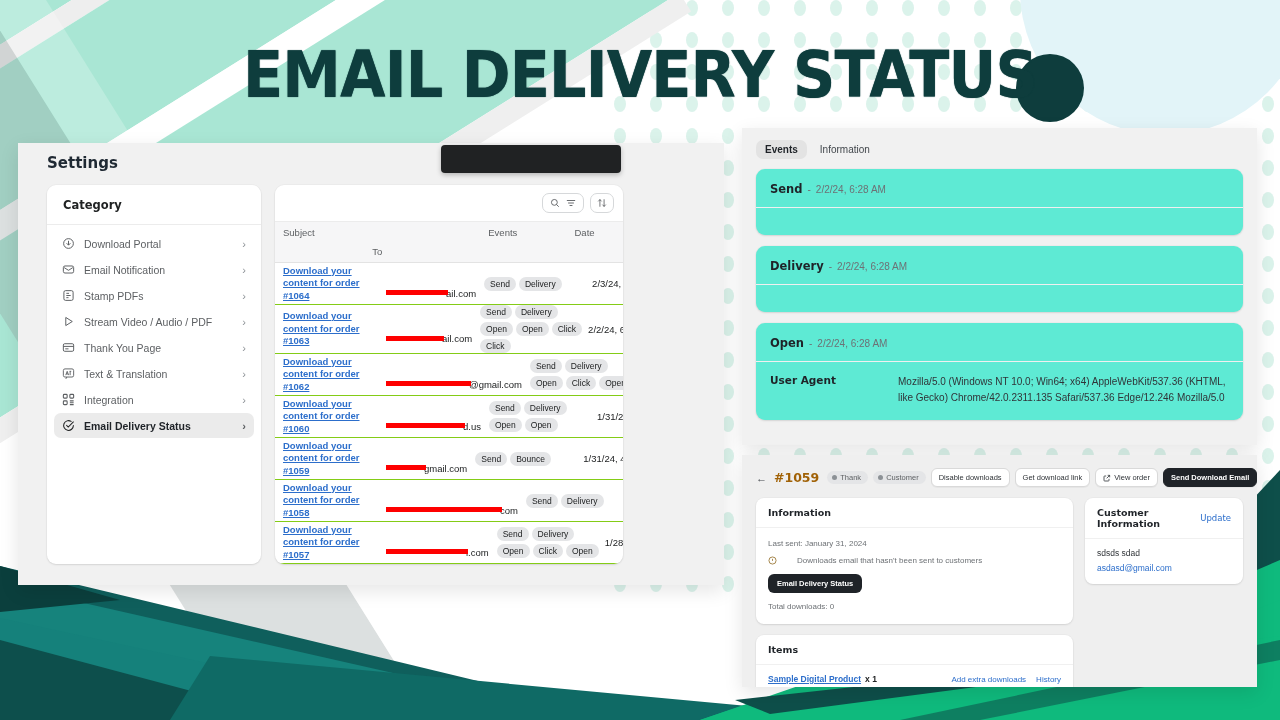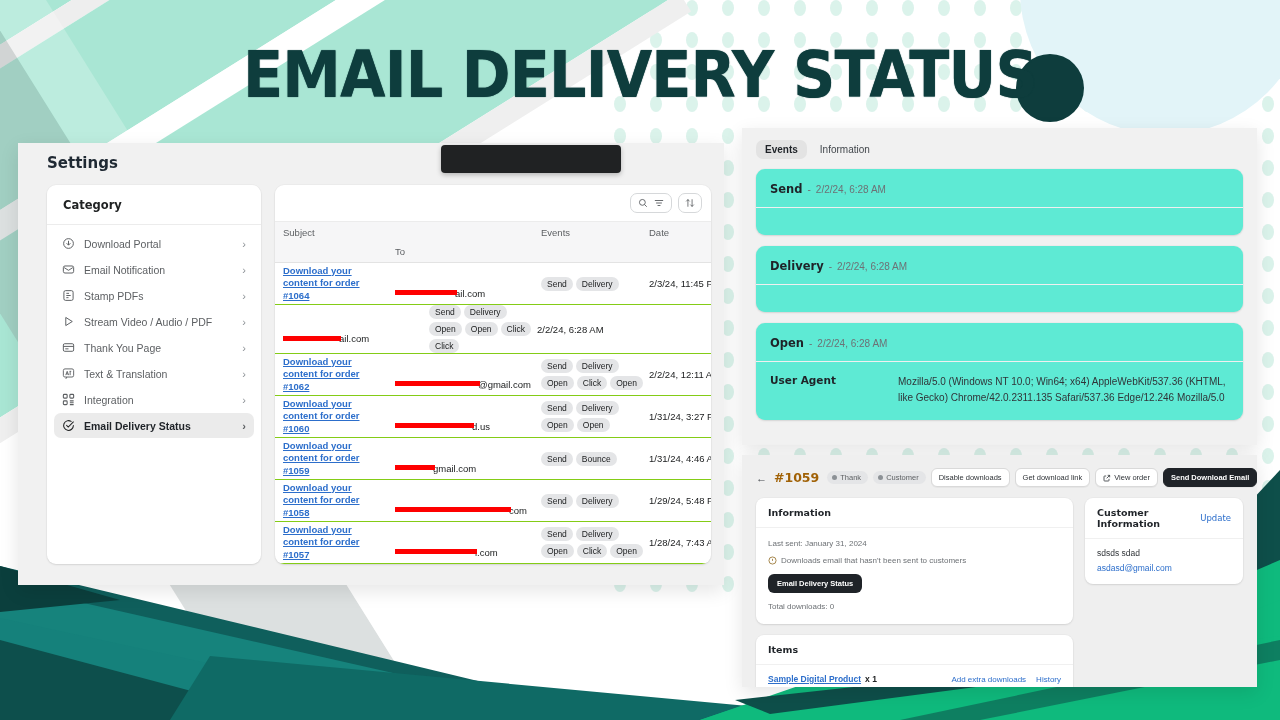--- a/index.html
+++ b/index.html
@@ -61,21 +61,21 @@
     font-size:10.5px; color:#5c5f62; cursor:pointer;
   }
   .cat-item.active{ background:#ebebeb; color:#1f2328; font-weight:bold; }
   .cat-item .ic{ width:13px; height:13px; flex:0 0 13px; display:flex; align-items:center; justify-content:center; }
   .cat-item .lbl{ flex:1; white-space:nowrap; }
   .cat-item .chev{ font-size:11px; color:#8c9196; }
   .cat-item.active .chev{ color:#5c5f62; }
 
   
   .tbl-card{
-    width:436px; background:#ffffff; border-radius:9px;
+    width:348px; background:#ffffff; border-radius:9px;
     box-shadow:0 1px 2px rgba(0,0,0,0.10), 0 0 0 1px rgba(0,0,0,0.02);
     overflow:hidden;
   }
   .tbl-toolbar{ height:36px; display:flex; align-items:center; justify-content:flex-end; padding-right:9px; gap:6px;}
   .tb-group{
     display:flex; align-items:center; gap:6px;
     border:1px solid #d6d8da; border-radius:7px; height:20px; padding:0 7px;
     background:#fff;
   }
   .tb-group.single{ padding:0 6px; }
@@ -170,21 +170,21 @@
     box-shadow:0 1px 2px rgba(0,0,0,0.10), 0 0 0 1px rgba(0,0,0,0.02);
     overflow:hidden;
   }
   .panel-head{
     display:flex; align-items:center; padding:9px 12px; border-bottom:1px solid #f0f0f0;
     font-size:9.5px; font-weight:bold; color:#1f2328; font-family:"DejaVu Sans", sans-serif;
   }
   .panel-head .link{ margin-left:auto; color:#2c6ecb; font-weight:normal; font-size:8.5px; cursor:pointer; }
   .panel-body{ padding:9px 12px 11px 12px; }
   .muted{ font-size:8px; color:#6d7175; line-height:13px; }
-  .warn-row{ display:flex; align-items:center; gap:4px; margin-top:4px; }
+  .warn-row{ display:flex; align-items:center; gap:20px; margin-top:4px; }
   .btn-eds{
     display:inline-block; background:#1f2328; color:#fff; font-size:7.5px; font-weight:bold;
     padding:5px 9px; border-radius:6px; margin-top:7px; cursor:pointer;
   }
   .prod-link{ color:#2c6ecb; font-size:8.5px; font-weight:bold; text-decoration:underline; cursor:pointer;}
   .item-row{ display:flex; align-items:baseline; }
   .item-links{ margin-left:auto; display:flex; gap:10px; }
   .item-links span{ color:#2c6ecb; font-size:8px; cursor:pointer; }
   .cust-name{ font-size:8.5px; color:#303438; }
   .cust-mail{ font-size:8.5px; color:#2c6ecb; margin-top:5px; cursor:pointer; }
@@ -392,20 +392,23 @@
             <div class="c-to to-cell"><span class="redact" style="width: 62px;"></span><span>ail.com</span></div>
             <div class="c-events">
               <div class="ev-wrap">
                 <span class="badge">Send</span>
                 <span class="badge">Delivery</span>
               </div>
             </div>
             <div class="c-date date-cell">2/3/24, 11:45 PM</div>
           </div>
           <div class="tbl-row">
+            <div class="c-subject">
+              <a class="subj-link">Download your content for order #1063</a>
+            </div>
             <div class="c-to to-cell"><span class="redact" style="width: 58px;"></span><span>ail.com</span></div>
             <div class="c-events">
               <div class="ev-wrap">
                 <span class="badge">Send</span>
                 <span class="badge">Delivery</span>
                 <span class="badge">Open</span>
                 <span class="badge">Open</span>
                 <span class="badge">Click</span>
                 <span class="badge">Click</span>
               </div>

